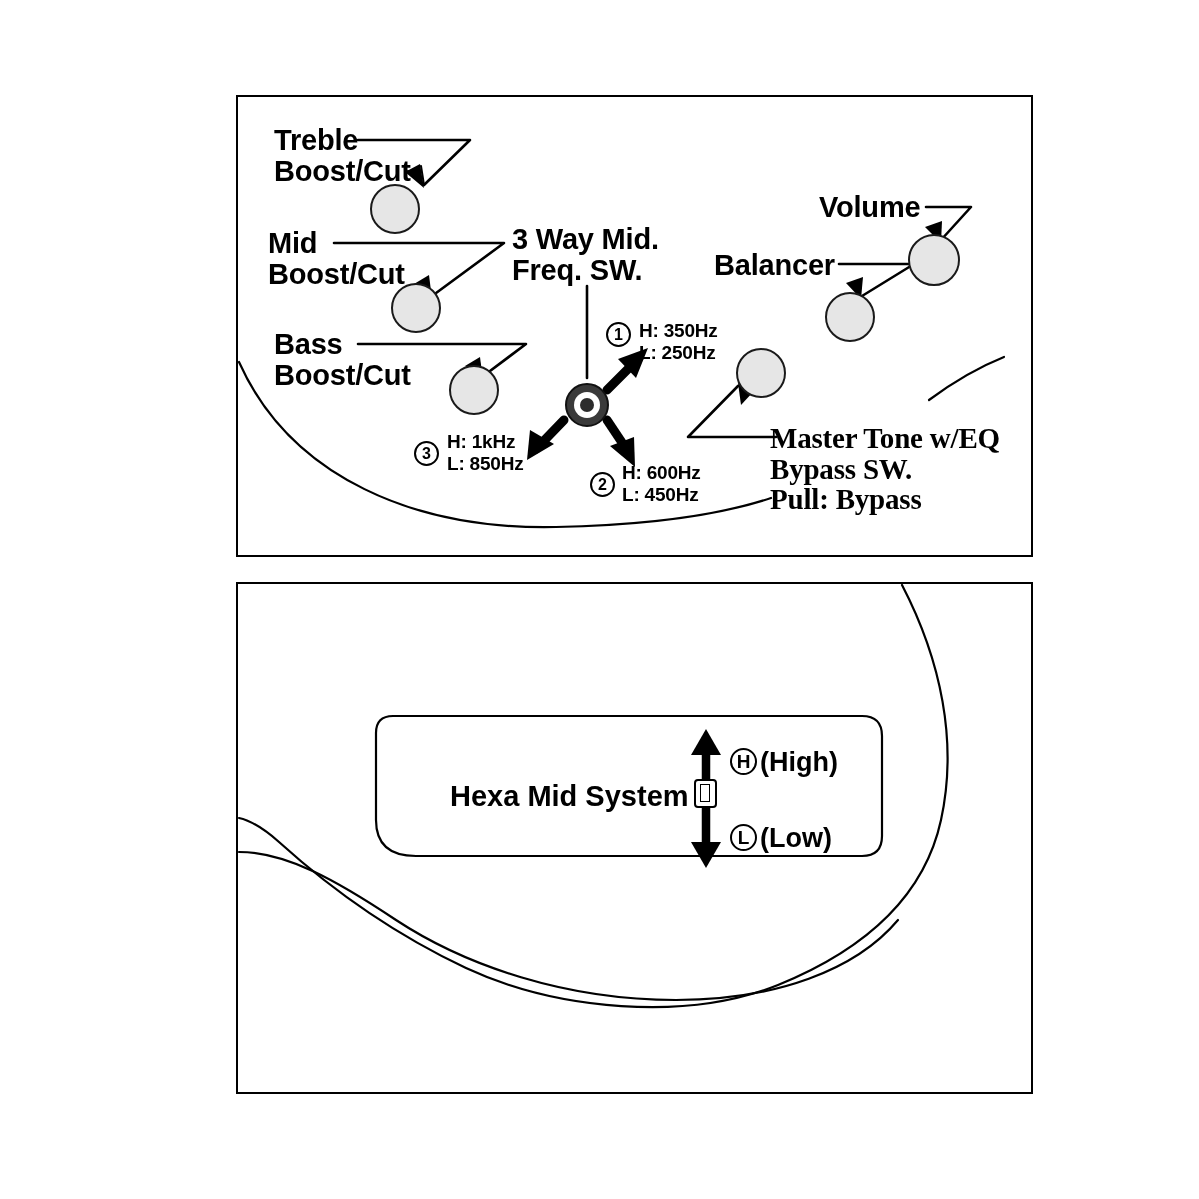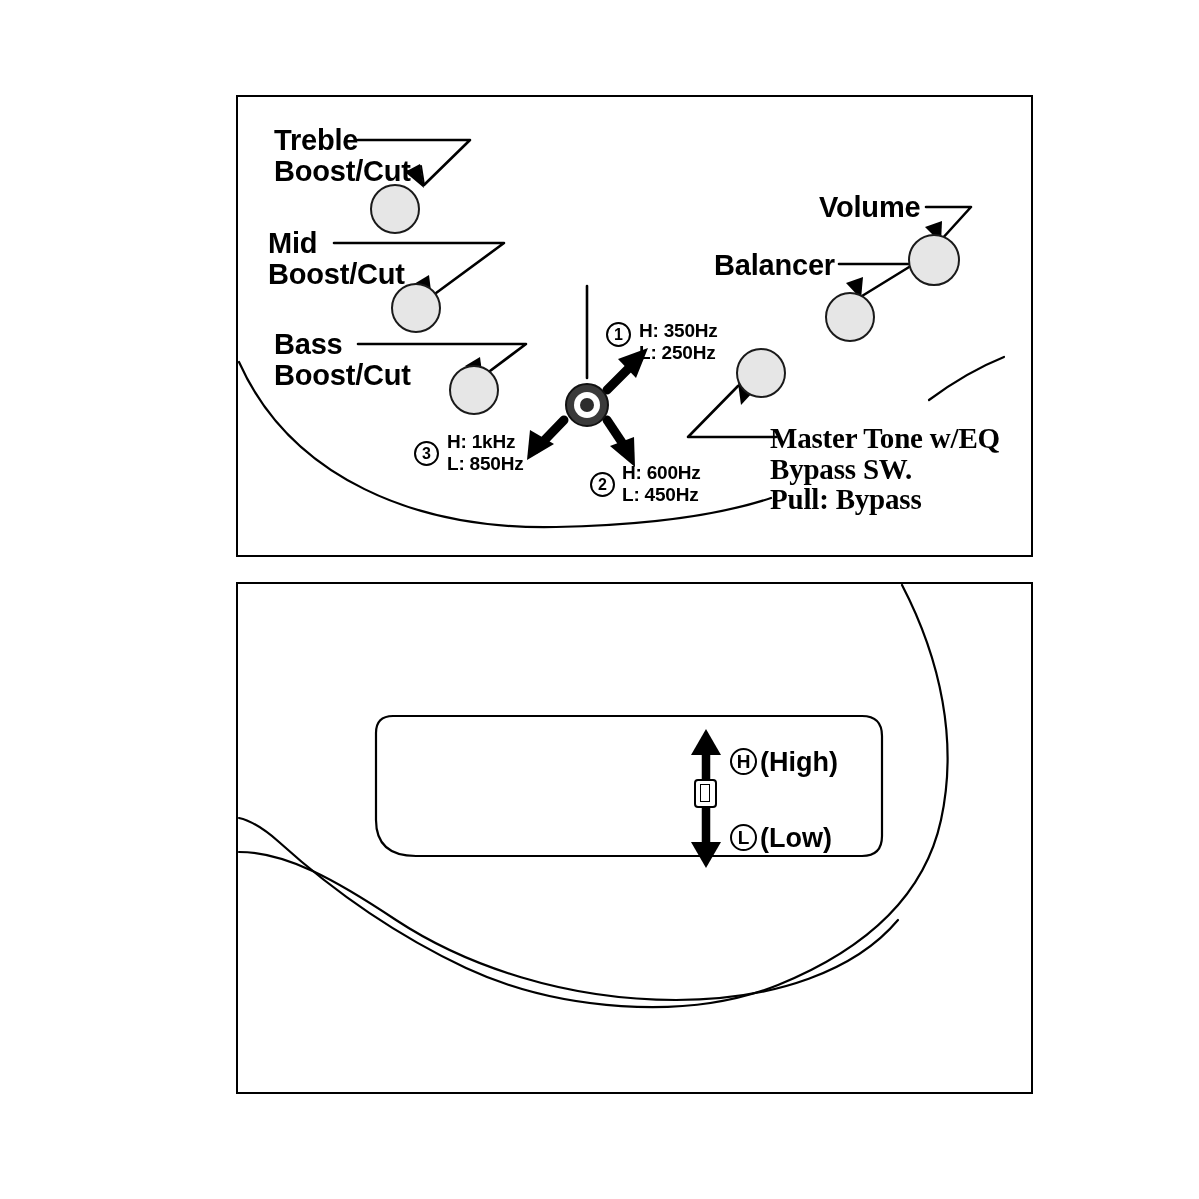--- a/index.html
+++ b/index.html
@@ -229,38 +229,41 @@
     <div class="switch-mid" style="left:7px; top:7px; width:26px; height:26px;"></div>
     <div class="switch-inner" style="left:13px; top:13px; width:14px; height:14px;"></div>
   </div>
 
   <div class="lbl lbl-big" style="left:238px; top:125px;">Treble
 Boost/Cut</div>
   <div class="lbl lbl-big" style="left:232px; top:228px;">Mid
 Boost/Cut</div>
   <div class="lbl lbl-big" style="left:238px; top:329px;">Bass
 Boost/Cut</div>
+  <div class="lbl lbl-big" style="left:476px; top:224px;">3 Way Mid.
+Freq. SW.</div>
   <div class="lbl lbl-big" style="left:783px; top:192px;">Volume</div>
   <div class="lbl lbl-big" style="left:678px; top:250px;">Balancer</div>
   <div class="lbl lbl-big" style="left:734px; top:423px;font-family:Liberation Serif, serif;">Master Tone w/EQ
 Bypass SW.
 Pull: Bypass</div>
 
   <div class="circ-num" style="left:570px; top:322px;">1</div>
   <div class="lbl lbl-small" style="left:603px; top:320px;">H: 350Hz
 L: 250Hz</div>
 
   <div class="circ-num" style="left:554px; top:472px;">2</div>
   <div class="lbl lbl-small" style="left:586px; top:462px;">H: 600Hz
 L: 450Hz</div>
 
   <div class="circ-num" style="left:378px; top:441px;">3</div>
   <div class="lbl lbl-small" style="left:411px; top:431px;">H: 1kHz
 L: 850Hz</div>
 
+  <div class="hexa-label" style="left:414px; top:780px;">Hexa Mid System</div>
   <div class="slider-icon" style="left:658px; top:779px;"></div>
 
   <div class="circ-letter" style="left:694px; top:748px;">H</div>
   <div class="hl-txt" style="left:724px; top:747px;">(High)</div>
 
   <div class="circ-letter" style="left:694px; top:824px;">L</div>
   <div class="hl-txt" style="left:724px; top:823px;">(Low)</div>
 
 </div>
 

